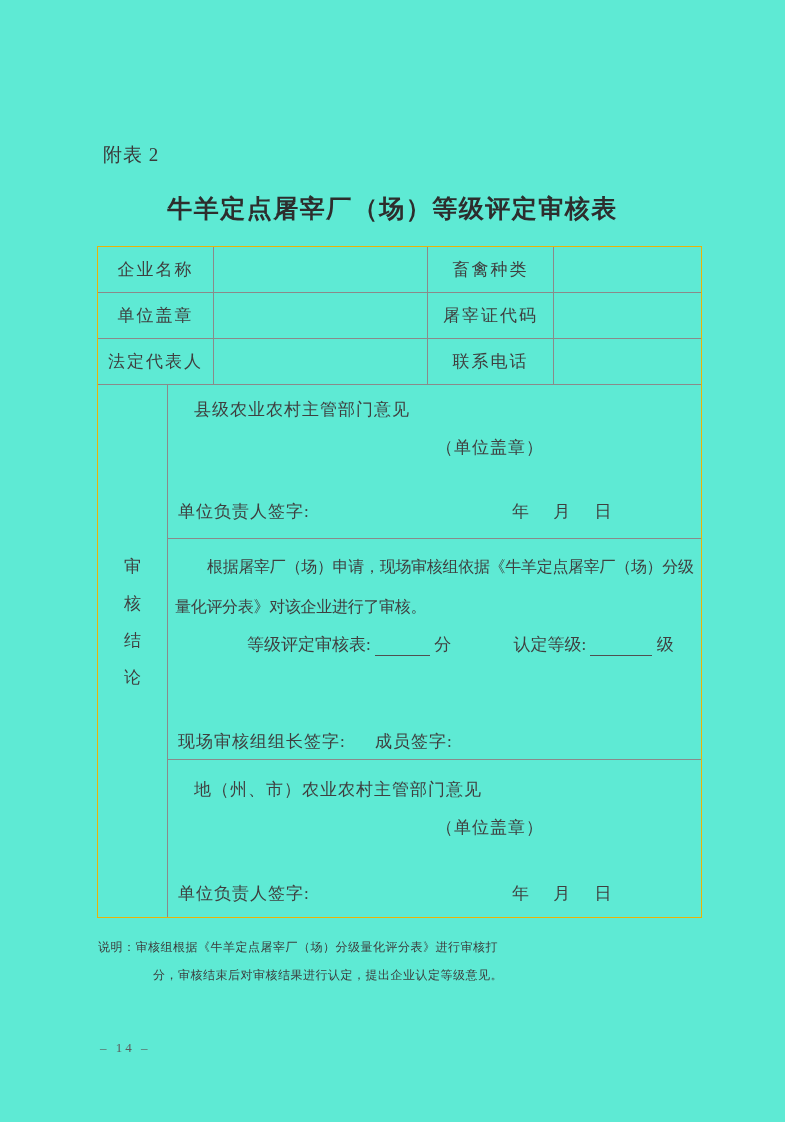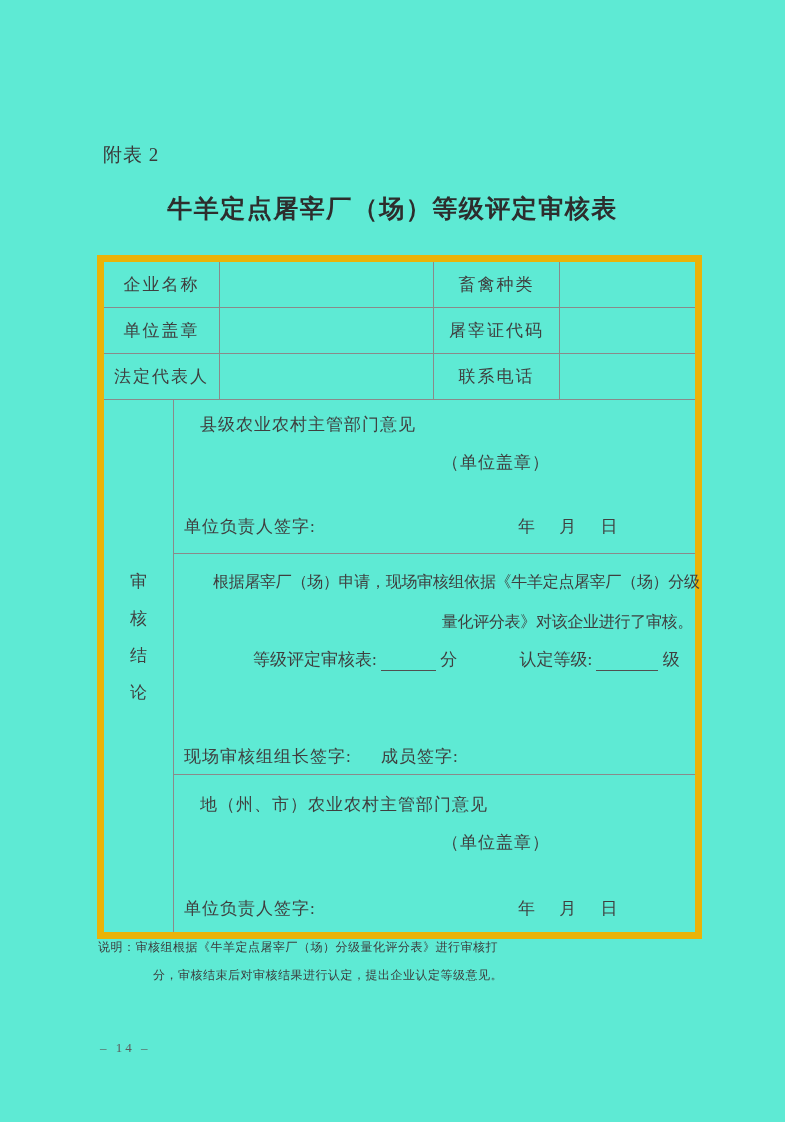--- a/index.html
+++ b/index.html
@@ -15,24 +15,23 @@
     position:absolute;left:103px;top:142px;
     font-size:19px;letter-spacing:1px;color:#3a3a3a;
   }
   .doc-title{
     position:absolute;left:0;right:0;top:192px;
     text-align:center;font-size:25px;font-weight:bold;
     color:#2d2d2d;letter-spacing:1.5px;
   }
   
   .form-table{
-    position:absolute;left:97px;top:255px;width:605px;
-    border:7px solid #eab308;box-sizing:border-box;
+    position:absolute;left:97px;top:246px;width:605px;
+    border:1px solid #eab308;box-sizing:border-box;
     font-size:17px;
-    text-align:right;
   }
   .irow{display:flex;height:45px;border-bottom:1px solid #8a8a8a;}
   .cell{
     box-sizing:border-box;
     display:flex;align-items:center;justify-content:center;
     border-right:1px solid #8a8a8a;
     letter-spacing:2px;
   }
   .c1{width:116px;}
   .c2{width:214px;}

